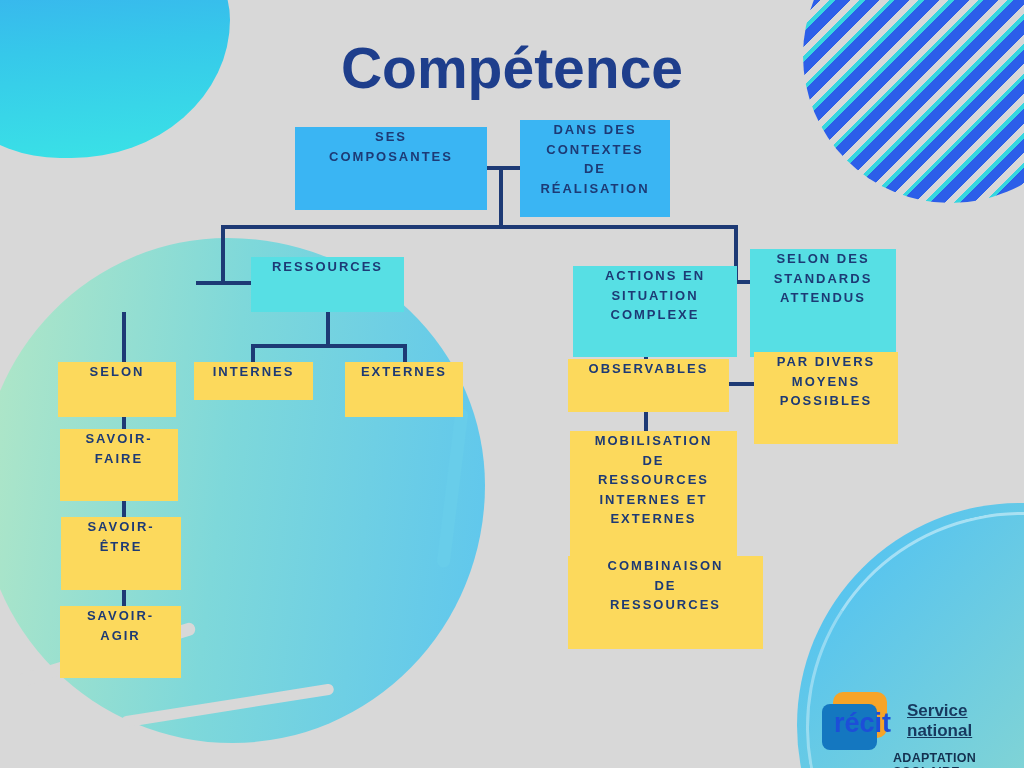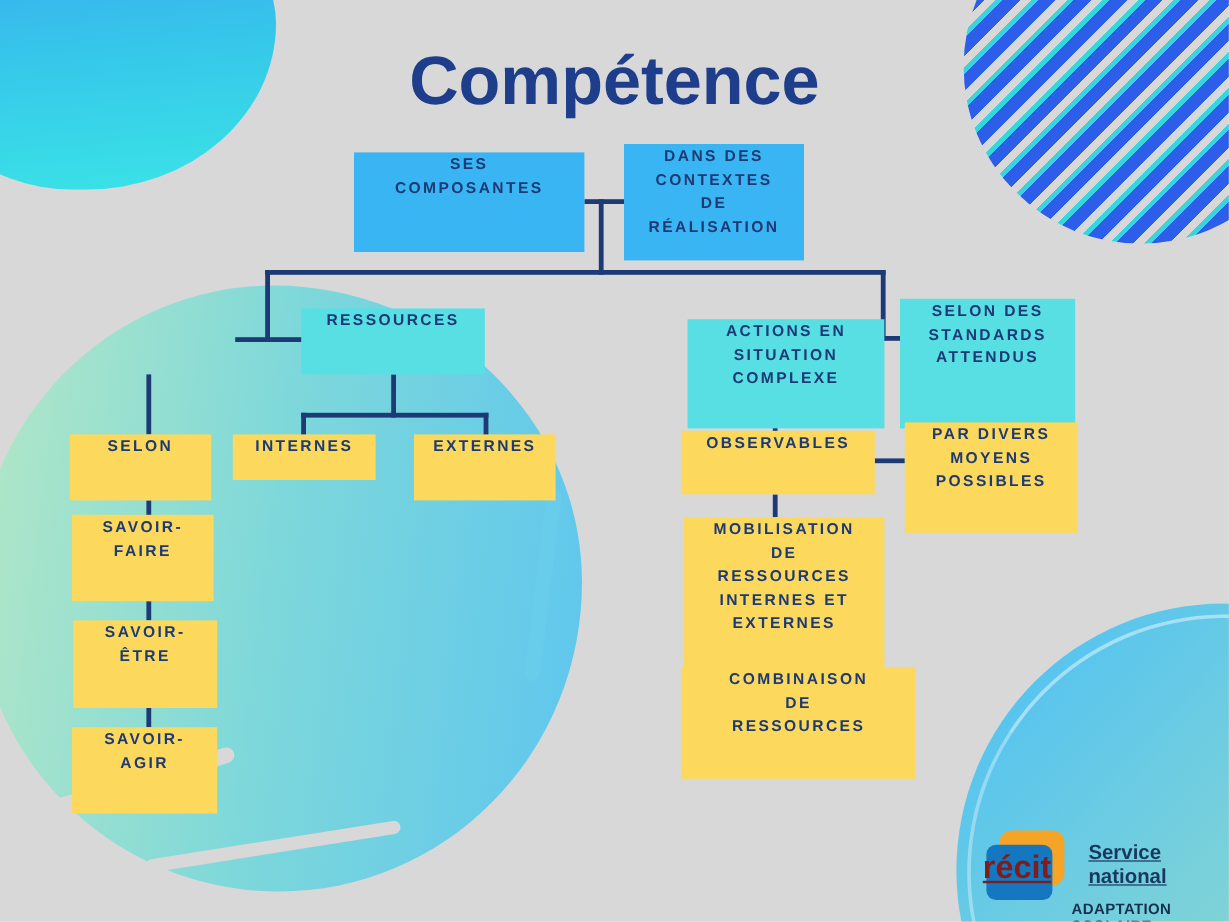--- a/index.html
+++ b/index.html
@@ -61,21 +61,21 @@
     color:#1d3a75;white-space:pre-line;
   }
   .node.blue{background:#3ab5f3;}
   .node.teal{background:#57dfe4;}
   .node.yellow{background:#fcd95c;}
   
   .logo-orange{position:absolute;left:833px;top:692px;width:54px;height:46px;background:#f6a428;border-radius:10px;z-index:4;}
   .logo-blue{position:absolute;left:822px;top:704px;width:55px;height:46px;background:#1477c0;border-radius:8px;z-index:5;}
   .logo-word{
     position:absolute;left:819px;top:708px;width:72px;z-index:6;
-    text-align:left;color:#7f1d1d;font-size:27px;font-weight:bold;letter-spacing:0;text-decoration:underline;
+    text-align:right;color:#1d4ed8;font-size:27px;font-weight:bold;letter-spacing:0;
   }
   .logo-line1{position:absolute;left:907px;top:701px;z-index:6;font-size:17px;font-weight:bold;color:#17395f;text-decoration:underline;}
   .logo-line2{position:absolute;left:893px;top:715px;z-index:6;font-size:12.5px;font-weight:bold;letter-spacing:0.3px;color:#13304f;margin-top:36px;}
 </style>
 </head>
 <body>
 
 <div class="canvas">
 
   <div class="decor blob-top-left"></div>

